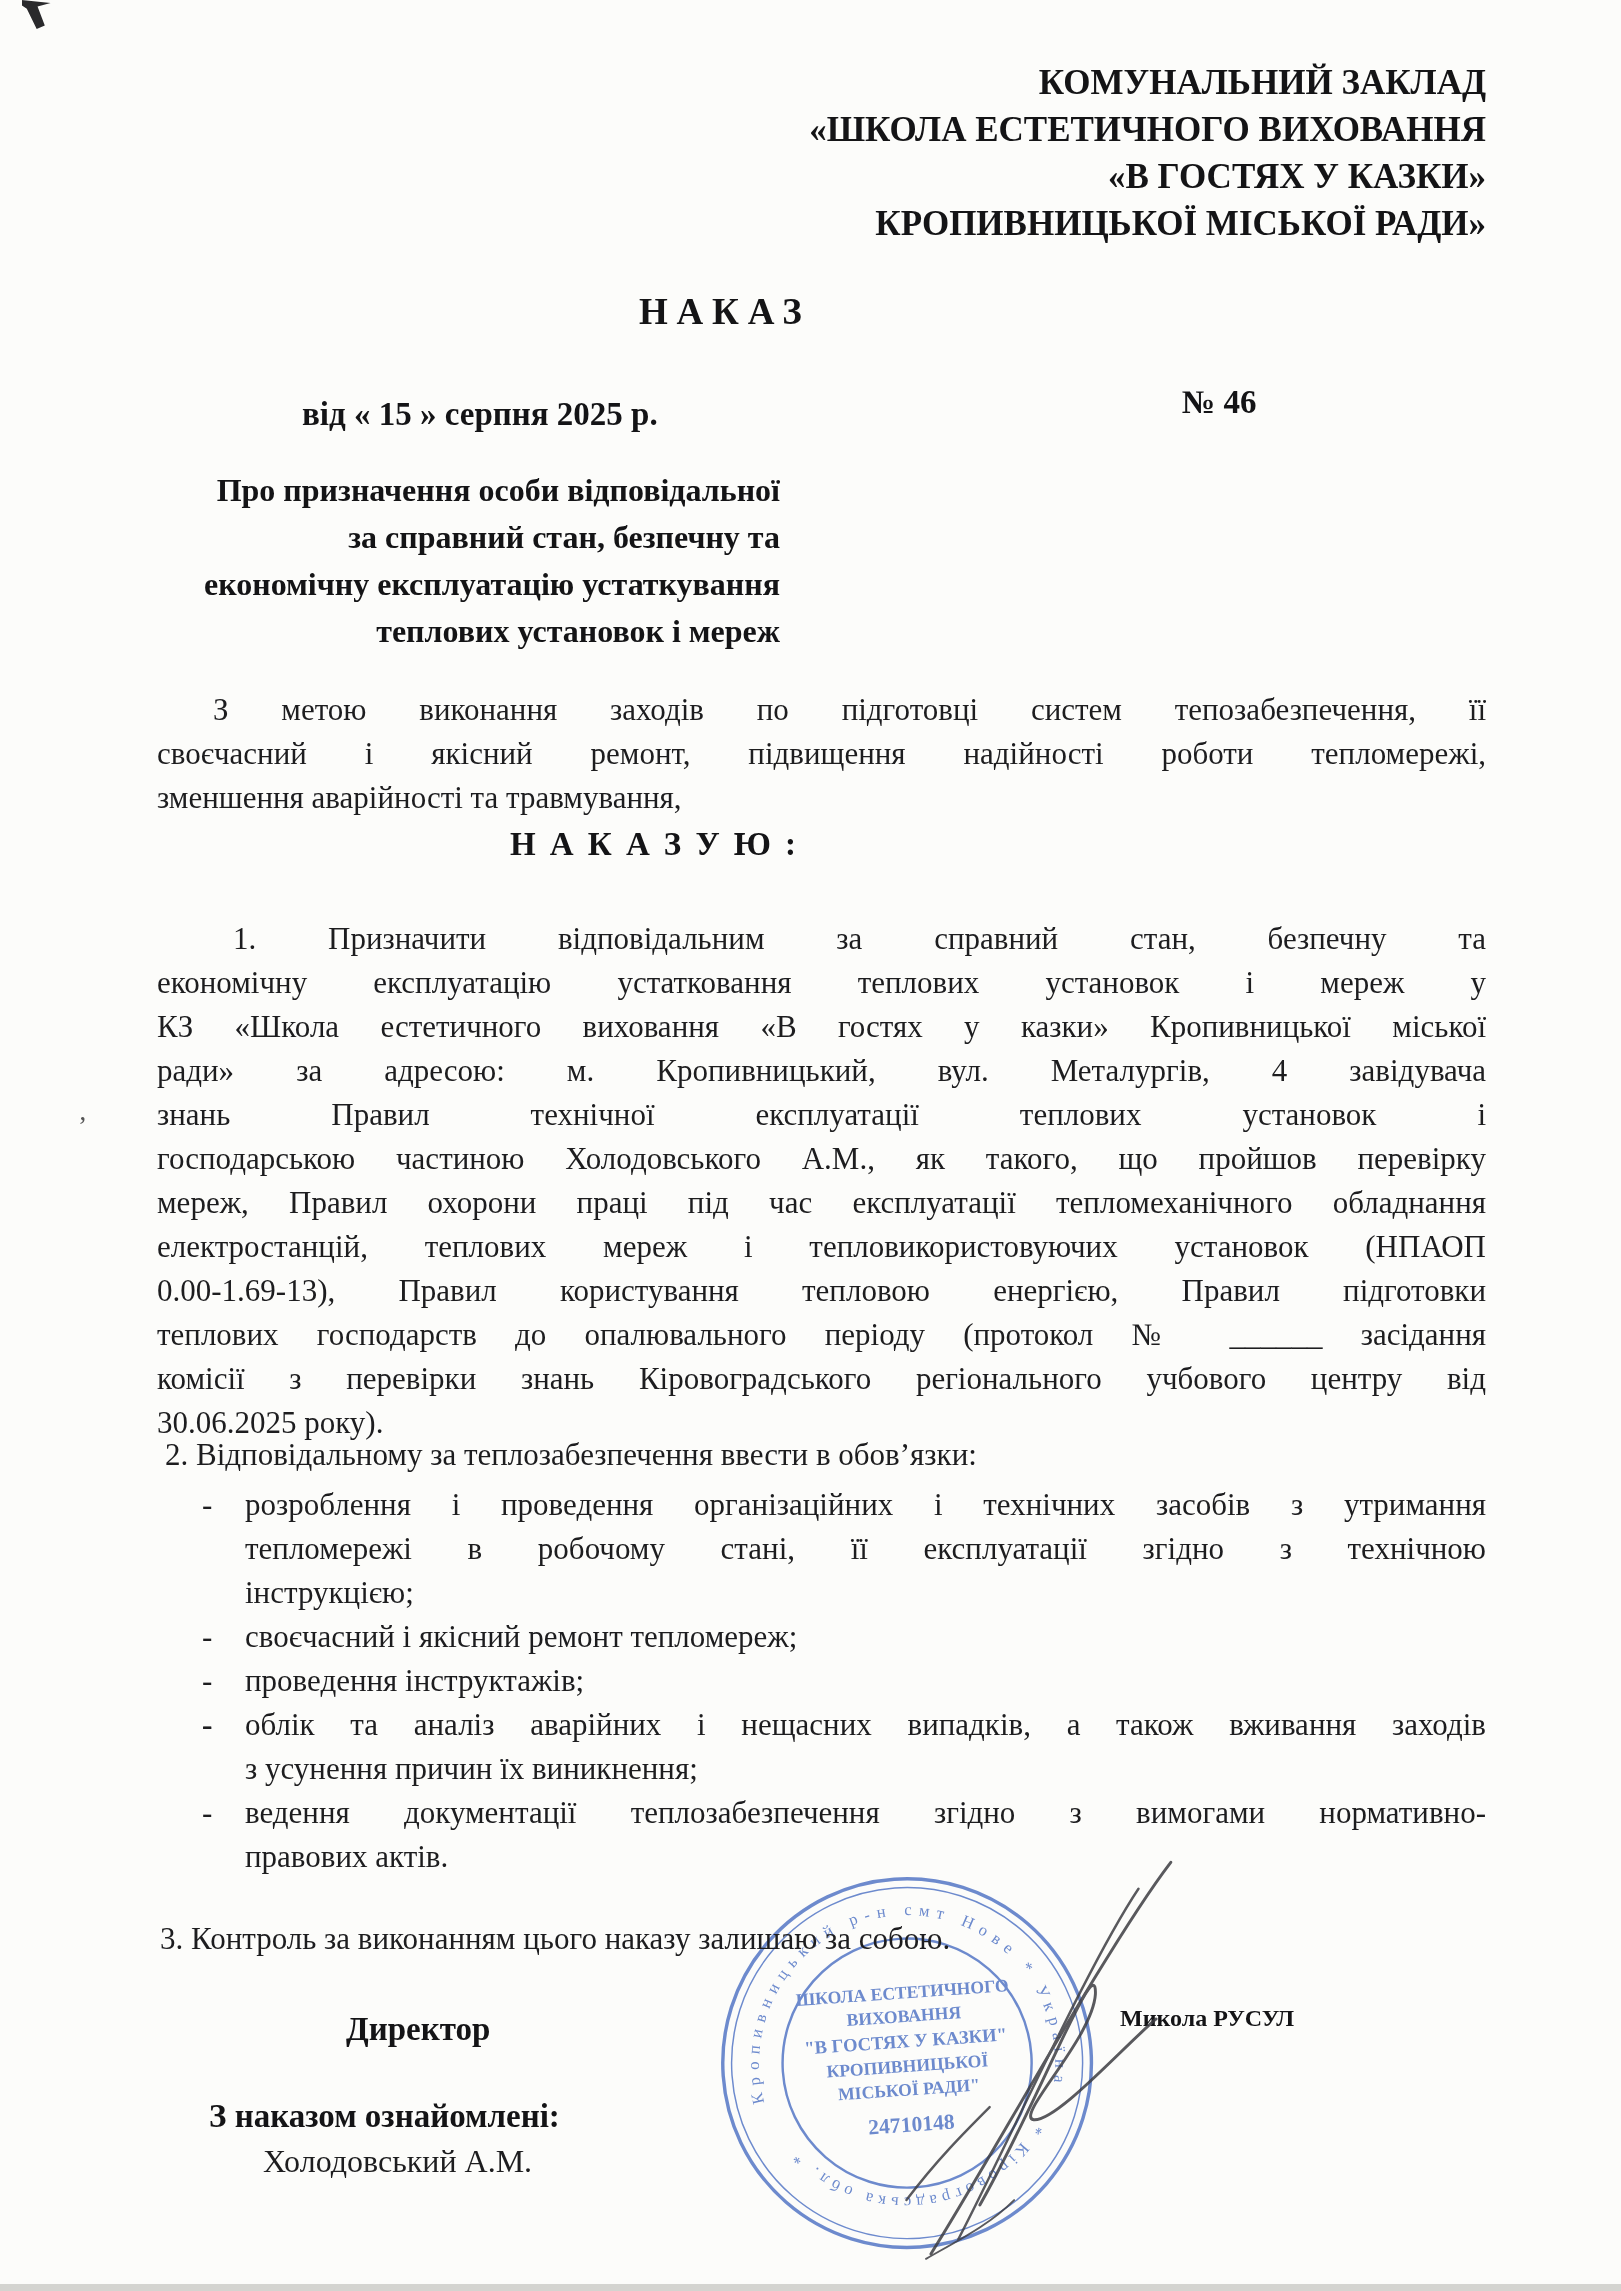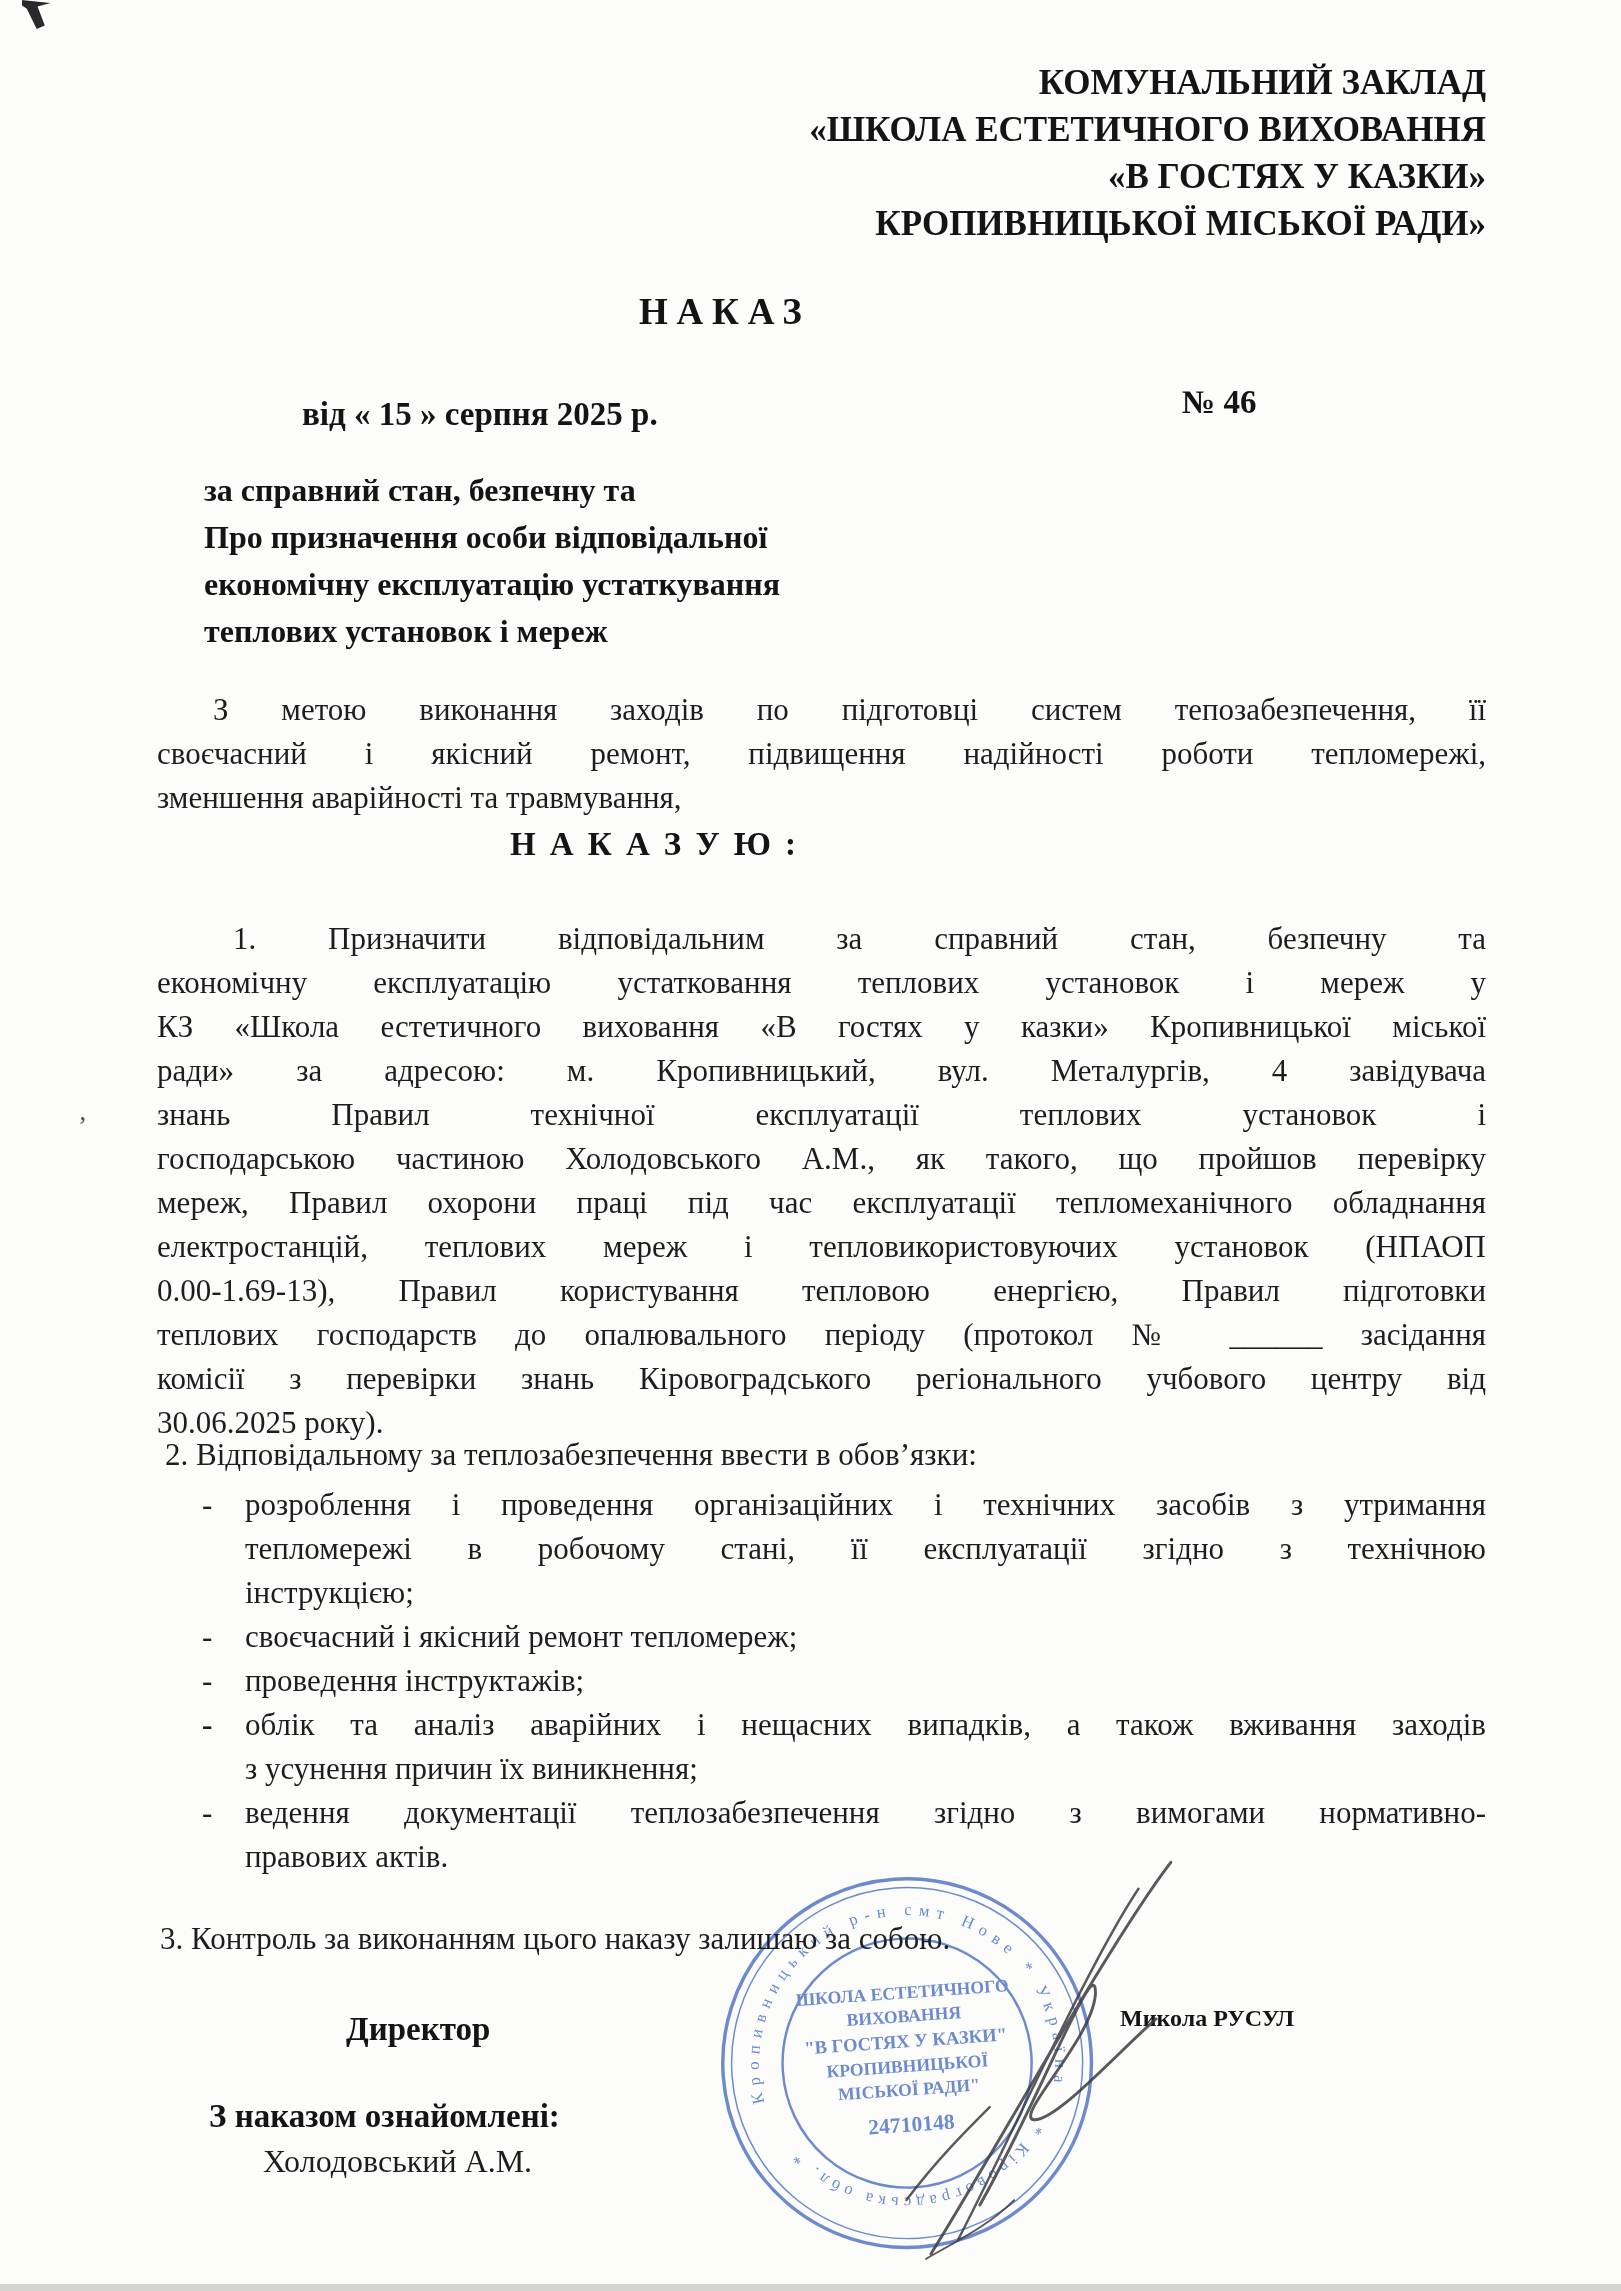--- a/index.html
+++ b/index.html
@@ -5,21 +5,21 @@
   html,body{margin:0;padding:0;background:#e8e8e6;}
   .page{
     position:relative;
     width:1621px;height:2292px;
     background:#fcfcfa;
     overflow:hidden;
     font-family:"Liberation Serif","DejaVu Serif",serif;
     color:#1d1d1f;
   }
   .abs{position:absolute;}
-  .b{font-weight:bold;color:#141416;}
+  .b{font-weight:bold;color:#141416;text-align:right;}
   .center{text-align:right;font-family:Liberation Serif, serif;}
   .tl{position:relative;}
   .jl{text-align:justify;text-align-last:justify;font-family:Liberation Serif, serif;}
   .hang{padding-left:88px;}
   .dash{position:absolute;left:45px;padding-left:0;}
   #hdr{left:157px;top:59px;width:1329px;font-size:35px;line-height:47px;}
   #title{left:639px;top:290px;font-size:37px;letter-spacing:8.8px;}
   #dateline{left:302px;top:396px;font-size:33px;font-family:Liberation Serif, serif;}
   #number{left:1182px;top:384px;font-size:33px;}
   #subject{left:204px;top:467px;font-size:32px;line-height:47px;}
@@ -82,22 +82,22 @@
     <div>«В ГОСТЯХ У КАЗКИ»</div>
     <div>КРОПИВНИЦЬКОЇ МІСЬКОЇ РАДИ»</div>
   </div>
 
   <div class="abs b" id="title">НАКАЗ</div>
 
   <div class="abs b" id="dateline">від  « 15 » серпня 2025   р.</div>
   <div class="abs b" id="number">№ 46</div>
 
   <div class="abs b" id="subject">
+    <div>Про призначення особи відповідальної</div>
     <div>за справний стан, безпечну та</div>
-    <div>Про призначення особи відповідальної</div>
     <div>економічну експлуатацію устаткування</div>
     <div>теплових установок і мереж</div>
   </div>
 
   <div class="abs" id="intro">
       <div class="tl jl" style="padding-left: 56px;"><span>З метою виконання заходів по підготовці систем тепозабезпечення, її</span></div>
       <div class="tl jl"><span>своєчасний і якісний ремонт,  підвищення  надійності роботи тепломережі,</span></div>
       <div class="tl"><span>зменшення аварійності та травмування,</span></div>
     </div>
 

